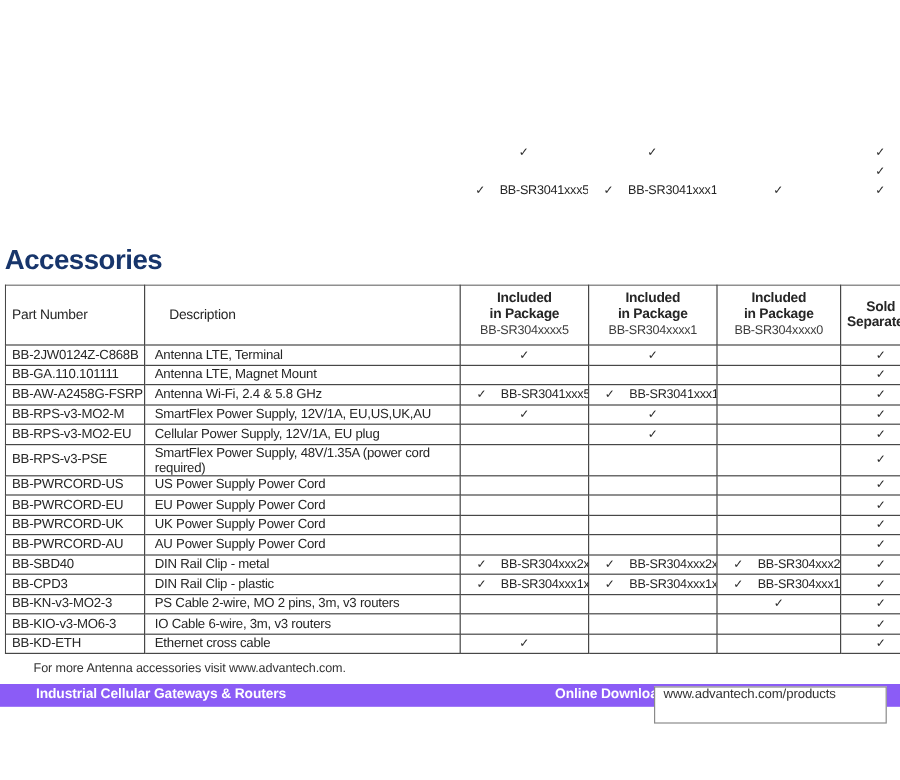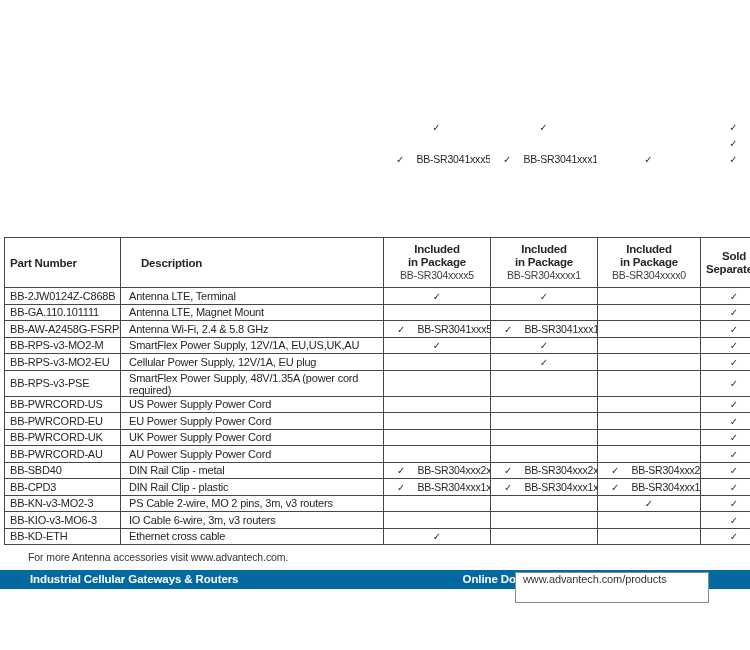--- a/index.html
+++ b/index.html
@@ -18,46 +18,46 @@
   table{border-collapse:collapse;table-layout:fixed;width:763px;}
   #main-table td,#main-table th{border:1px solid #474747;}
   td,th{padding:0;vertical-align:middle;overflow:hidden;white-space:nowrap;font-weight:normal;}
 
   #main-table thead tr{height:50px;}
   #main-table tbody tr{height:16.5px;}
   #main-table tbody tr.tall{height:26px;}
   #fragment-table tr{height:16px;}
   #fragment-table td{border:none;}
 
-  th.part,th.desc{text-align:left;font-size:11.5px;font-weight:bold;letter-spacing:-0.2px;}
+  th.part,th.desc{text-align:left;font-size:11.5px;font-weight:normal;letter-spacing:-0.2px;}
   th.part{padding-left:5px;}
   th.desc{padding-left:20px;}
   th.pkg{text-align:center;}
   th.pkg .l1{font-weight:bold;font-size:11.5px;line-height:13px;letter-spacing:-0.2px;}
   th.pkg .l3{font-weight:normal;font-size:10.5px;line-height:13px;color:#3d3d3d;letter-spacing:-0.2px;}
 
   td.part{padding-left:5px;font-size:11px;letter-spacing:-0.2px;}
   td.desc{padding-left:8px;font-size:11px;letter-spacing:-0.2px;margin-top:44px;}
   tr.tall td.desc{white-space:normal;line-height:12px;padding-top:1px;padding-right:14px;}
   td.c{text-align:center;font-size:10.5px;}
   td.c .chk{font-size:10px;color:#2e2e2e;}
   td.c.withlbl{text-align:center;}
   td.c.withlbl .chk{padding-left:13px;}
   td.c.withlbl .lbl{margin-left:12px;font-size:10.5px;letter-spacing:-0.2px;}
 
   
   #footnote{position:absolute;left:4px;top:551px;font-size:10.5px;color:#333;letter-spacing:-0.1px;padding-left:24px;}
 
   
-  #footer-bar{position:absolute;left:0;top:570px;width:750px;height:19px;background:#0369a1;}
+  #footer-bar{position:absolute;left:0;top:570px;width:750px;height:19px;background:#8b5cf6;}
   #footer-left{position:absolute;left:30px;top:0;line-height:19px;color:#fff;
     font-size:11.5px;font-weight:bold;letter-spacing:-0.1px;}
   #online-label{position:absolute;right:195px;top:0;line-height:19px;color:#fff;
     font-size:11.5px;font-weight:bold;letter-spacing:-0.1px;}
-  #url-box{position:absolute;left:515px;top:1.5px;width:194px;height:31px;background:#fff;
+  #url-box{position:absolute;left:545px;top:1.5px;width:194px;height:31px;background:#fff;
     border:1px solid #8a8a8a;box-sizing:border-box;line-height:13px;
     font-size:11px;color:#333;padding-left:7px;letter-spacing:-0.1px;}
 </style>
 </head>
 <body>
 
 <div id="page">
 
   <div class="tblwrap" id="fragment-wrap">
     <table id="fragment-table">
@@ -91,20 +91,21 @@
             <td class="desc"></td>
             <td class="c withlbl"><span class="chk">✓</span><span class="lbl">BB-SR3041xxx5</span></td>
             <td class="c withlbl"><span class="chk">✓</span><span class="lbl">BB-SR3041xxx1</span></td>
             <td class="c"><span class="chk">✓</span></td>
             <td class="c"><span class="chk">✓</span></td>
           </tr>
         </tbody>
     </table>
   </div>
 
+  <h1 id="accessories-heading">Accessories</h1>
 
   <div class="tblwrap" id="main-table-wrap">
     <table id="main-table">
       <colgroup>
           <col style="width:116px">
           <col style="width:263px">
           <col style="width:107px">
           <col style="width:107px">
           <col style="width:103px">
           <col style="width:67px">

